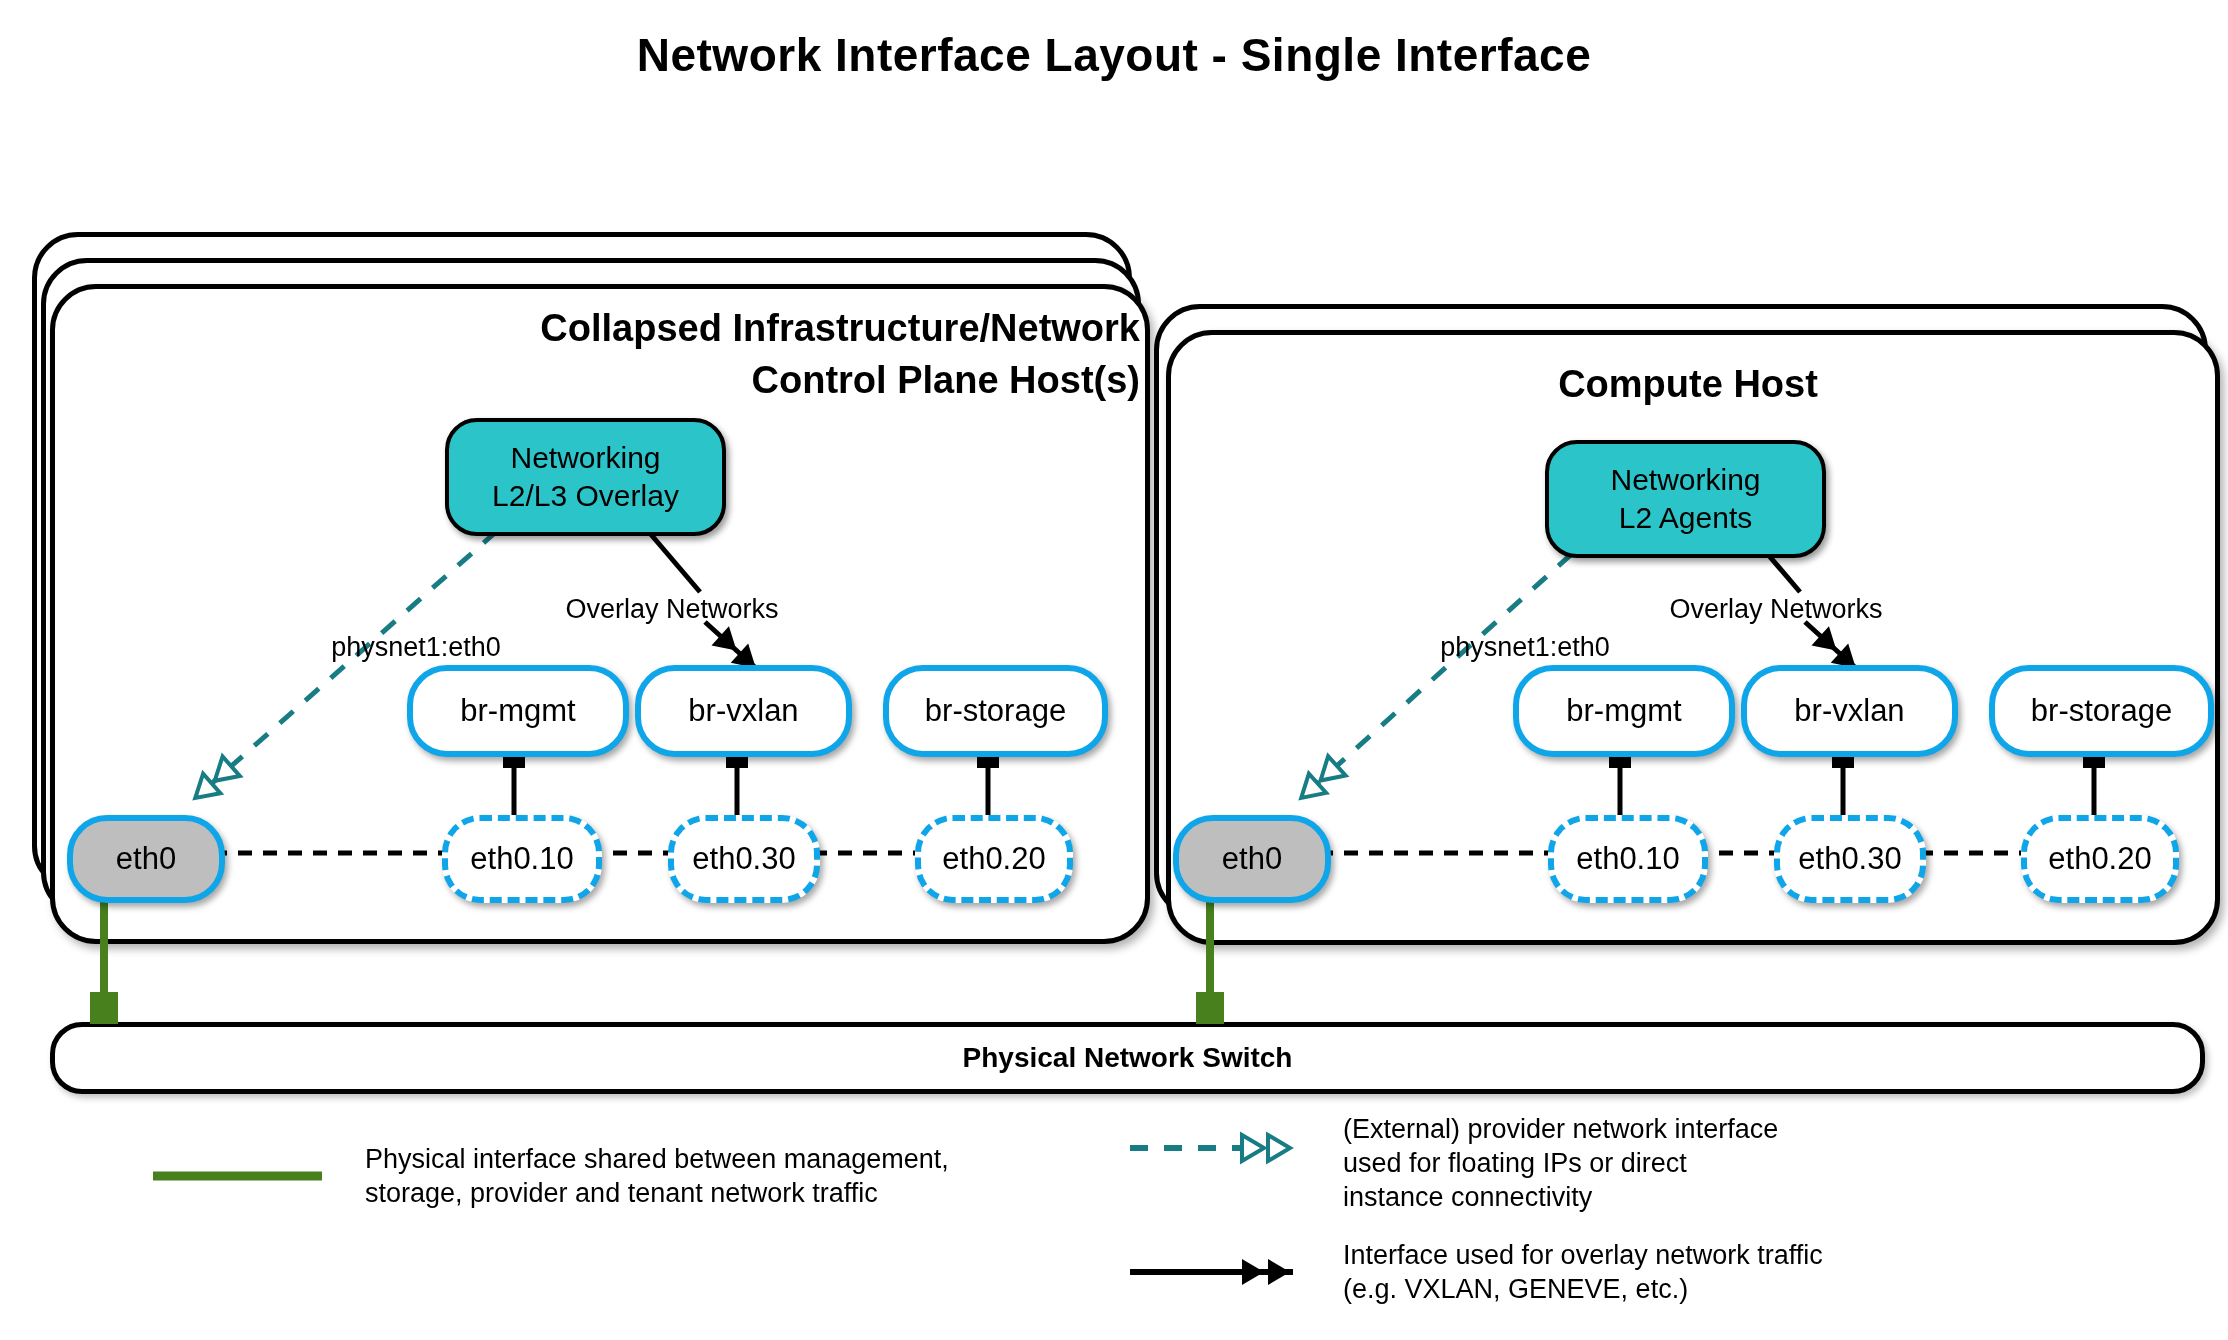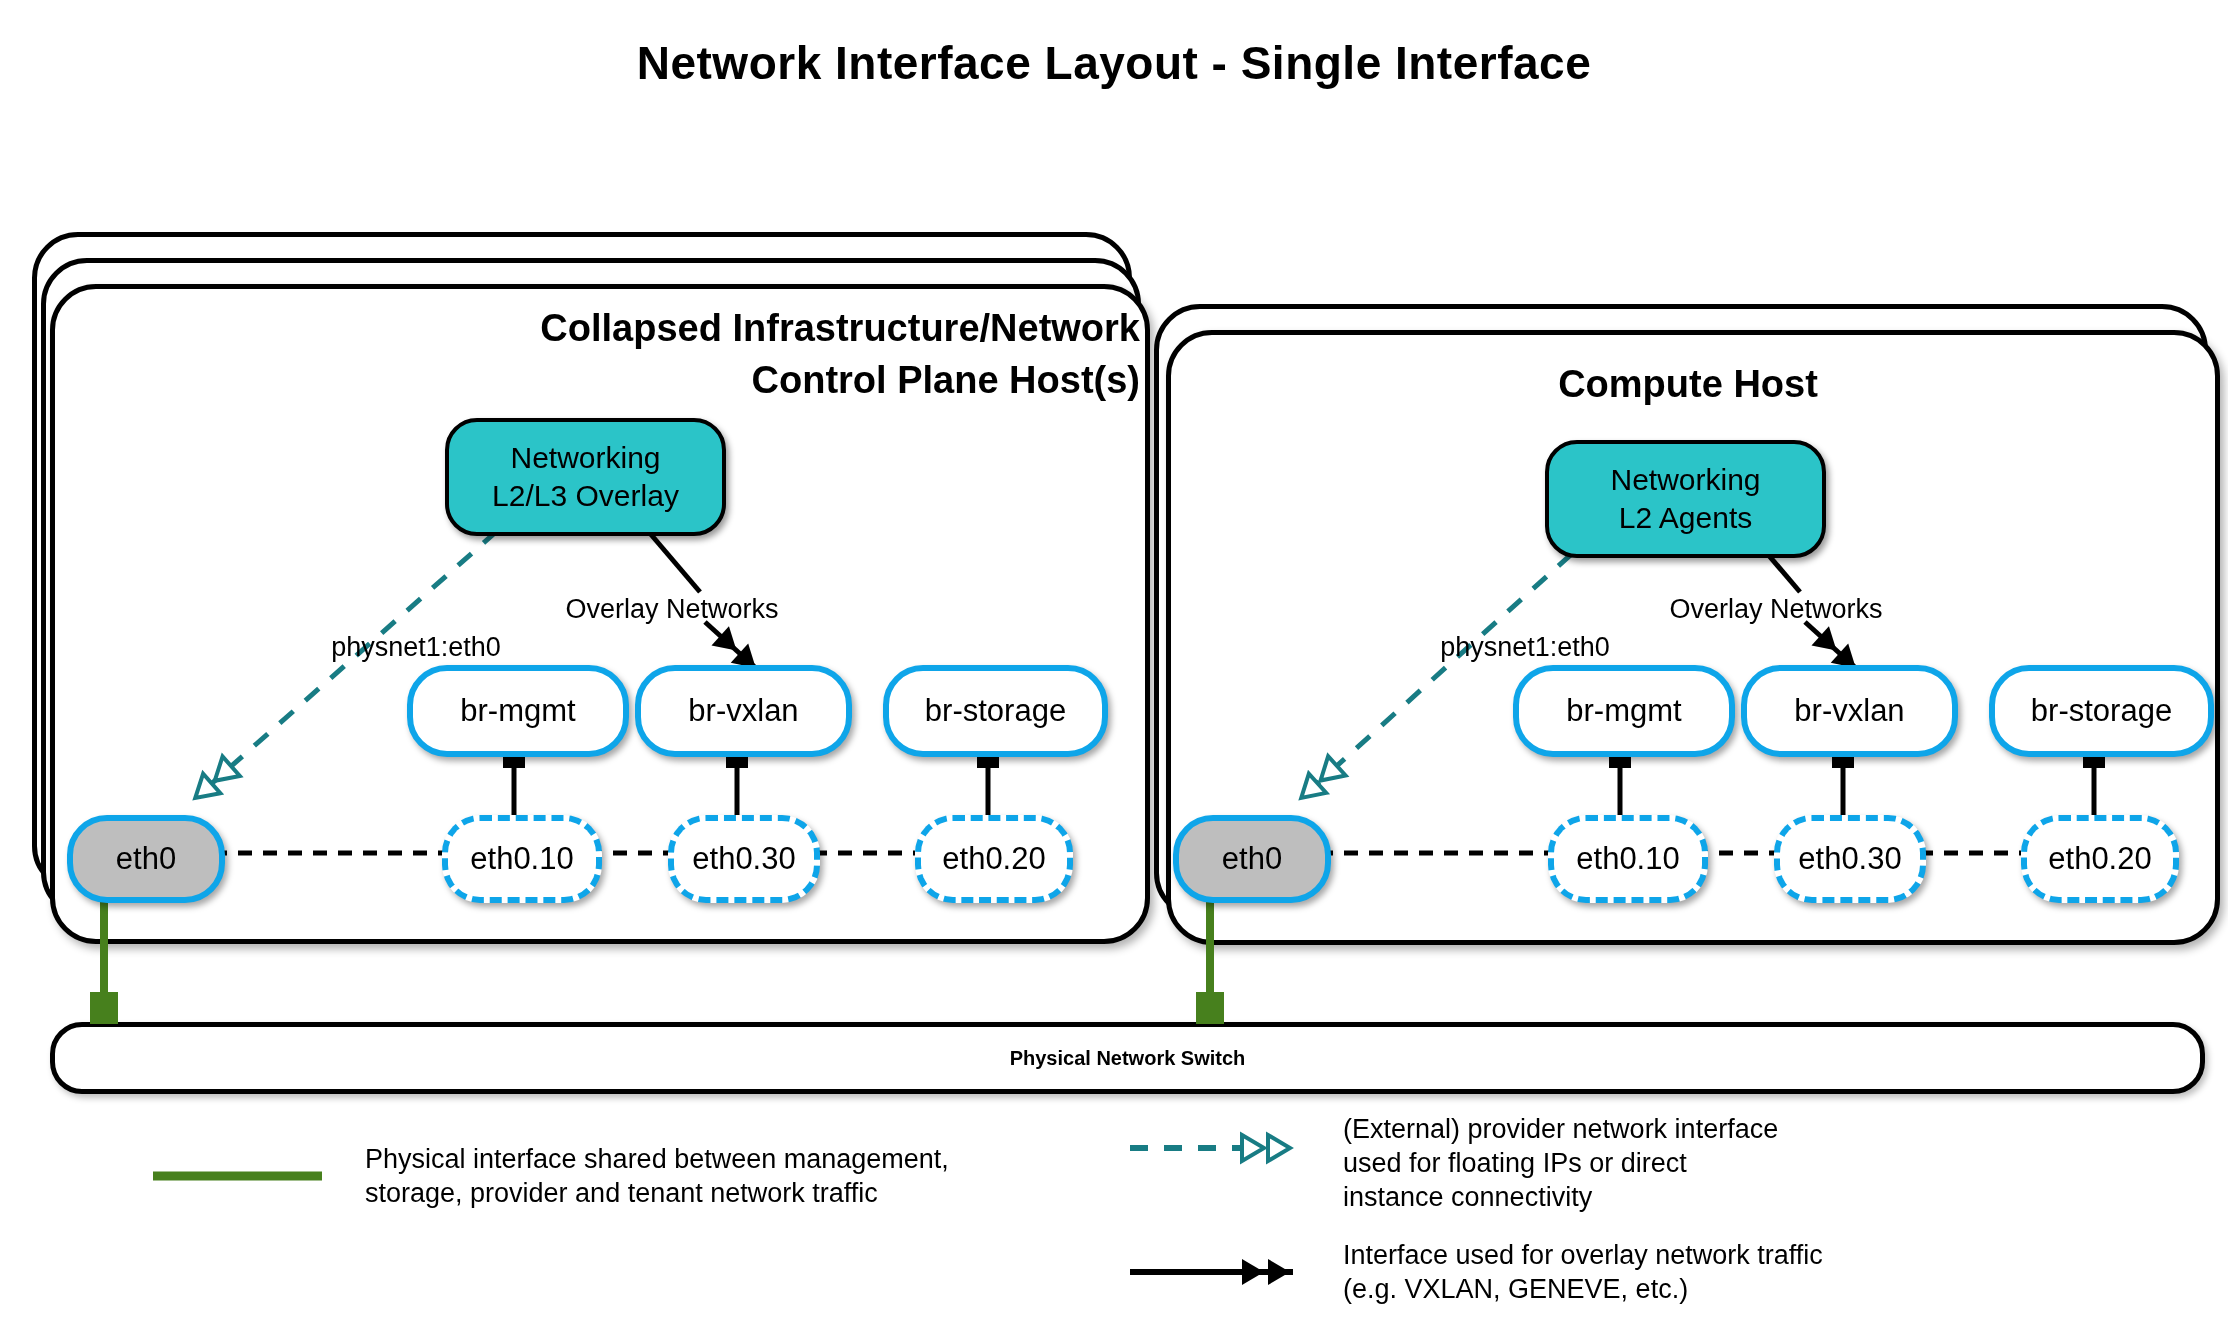--- a/index.html
+++ b/index.html
@@ -7,21 +7,21 @@
     --teal-arrow:#187C84;
     --green:#47801D;
     --iface-gray:#BEBEBE;
   }
   html,body{margin:0;padding:0;background:#fff;}
   #canvas{
     position:relative;width:2228px;height:1340px;background:#fff;
     font-family:"Liberation Sans", sans-serif;color:#000;overflow:hidden;
   }
   .main-title{
-    position:absolute;left:0;top:36px;width:2228px;text-align:center;
+    position:absolute;left:0;top:28px;width:2228px;text-align:center;
     font-size:46px;font-weight:bold;letter-spacing:.5px;
   }
   .hostbox{
     position:absolute;background:#fff;border:5px solid #000;border-radius:46px;
   }
   .hostbox.front{box-shadow:4px 5px 8px rgba(0,0,0,.30);}
   .htitle{
     position:absolute;text-align:center;font-weight:bold;font-size:38px;line-height:52px;
   }
   .overlay{position:absolute;left:0;top:0;}
@@ -36,21 +36,21 @@
     position:absolute;background:var(--teal-fill);border:4px solid #000;border-radius:32px;
     display:flex;flex-direction:column;align-items:center;justify-content:center;
     font-size:30px;line-height:38px;box-shadow:3px 4px 6px rgba(0,0,0,.40);
   }
   .alabel{
     position:absolute;transform:translate(-50%,-50%);font-size:27px;white-space:nowrap;
   }
   .switchbar{
     position:absolute;left:50px;top:1022px;width:2145px;height:62px;background:#fff;
     border:5px solid #000;border-radius:32px;display:flex;align-items:center;justify-content:center;
-    font-size:20px;font-weight:bold;box-shadow:3px 4px 6px rgba(0,0,0,.25);
+    font-size:28px;font-weight:bold;box-shadow:3px 4px 6px rgba(0,0,0,.25);
   }
   .ltext{position:absolute;font-size:27px;line-height:34px;}
 </style>
 </head>
 <body>
 
 <div id="canvas">
 
   <div class="main-title">Network Interface Layout - Single Interface</div>
 

